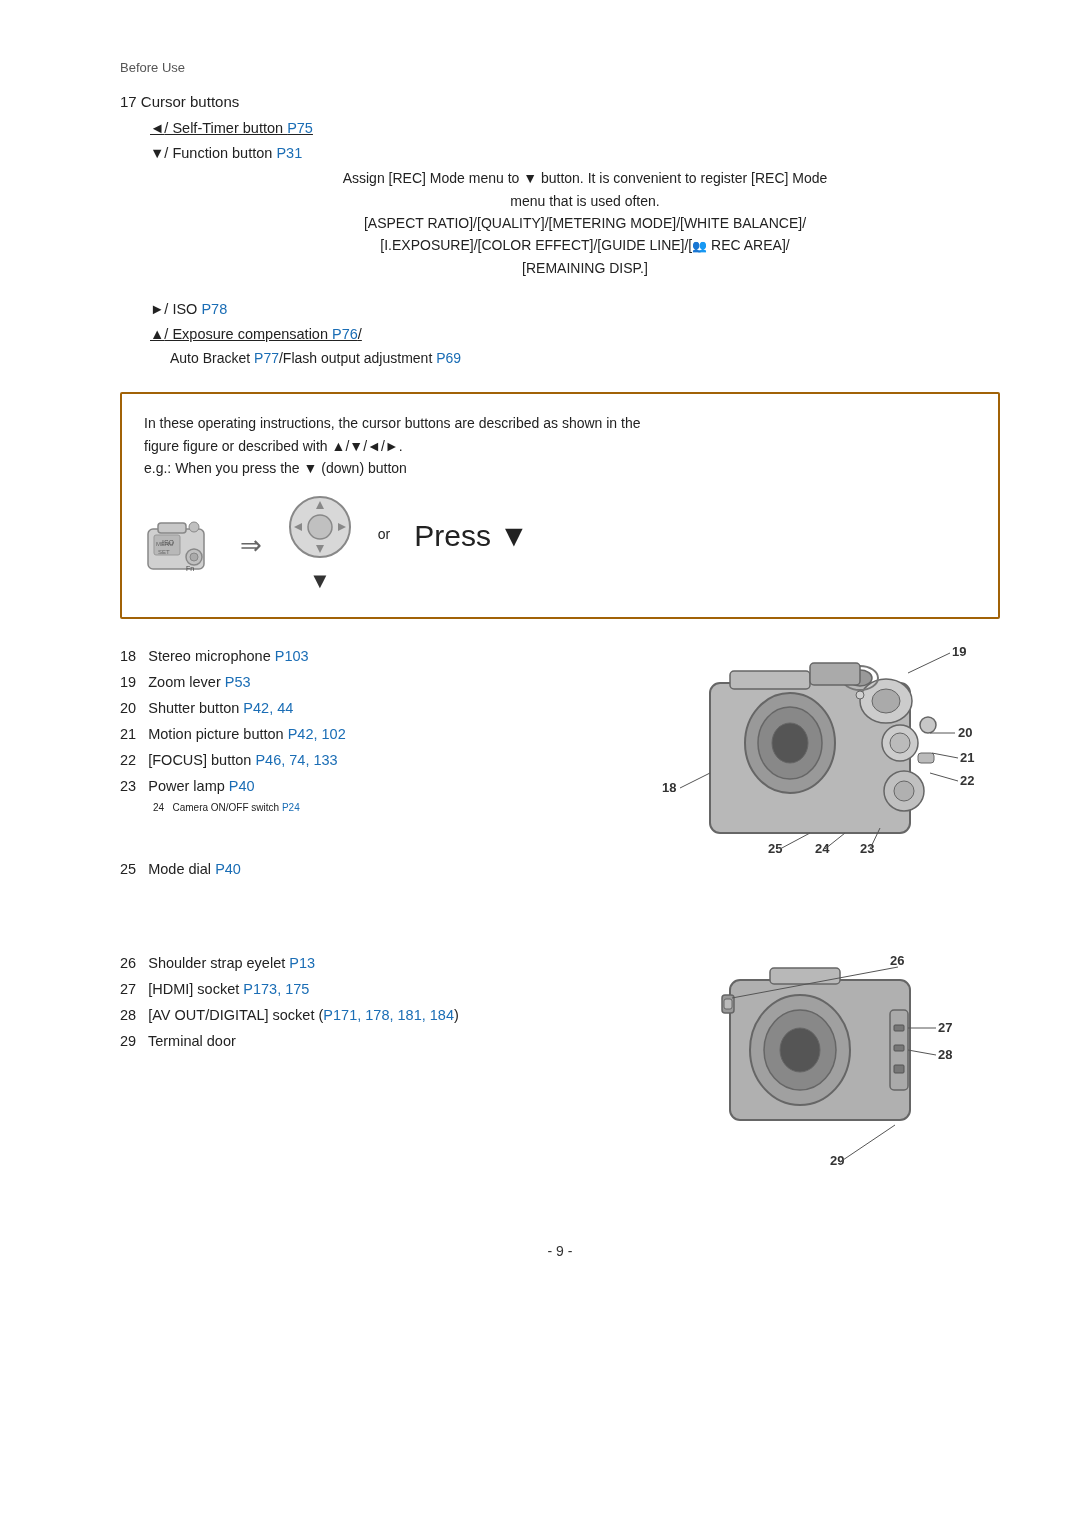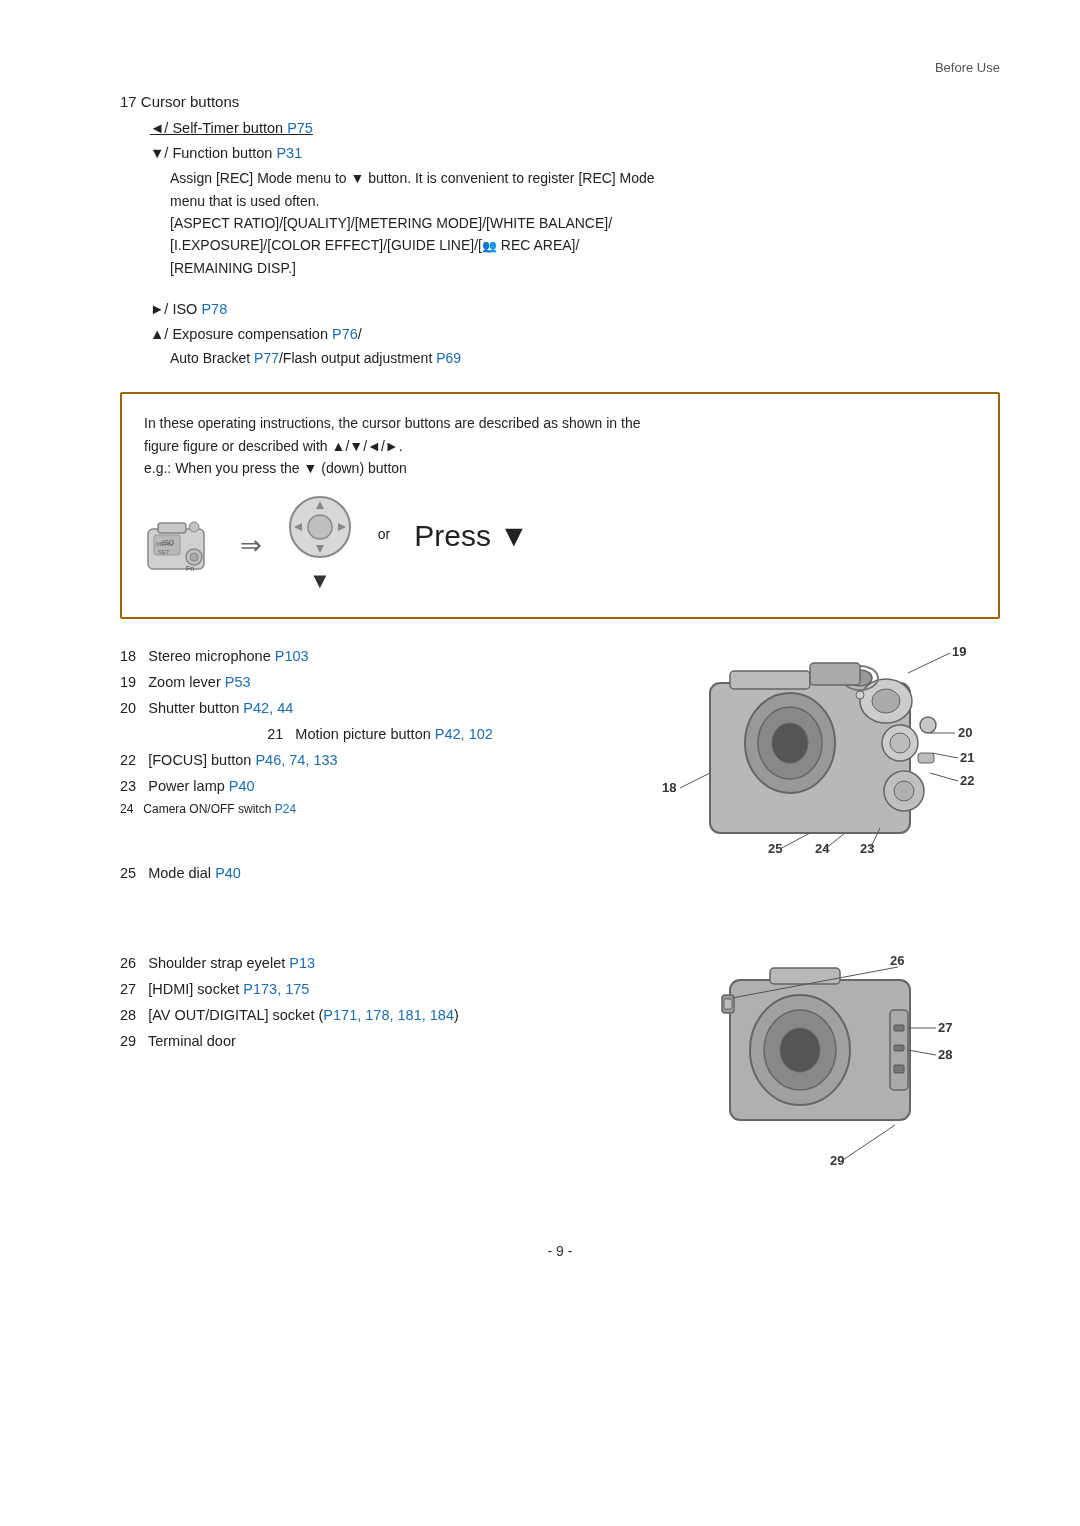--- a/index.html
+++ b/index.html
@@ -12,21 +12,21 @@
       color: #222;
       position: relative;
     }
     .page-container {
       width: 100%;
       min-height: 1526px;
       padding: 60px 80px 60px 120px;
       position: relative;
     }
     .header-label {
-      text-align: right;
+      text-align: left;
       font-size: 13px;
       color: #555;
       margin-bottom: 18px;
     }
     .section-title {
       font-size: 15px;
       margin-bottom: 6px;
     }
     .link-blue { color: #1a6db5; text-decoration: none; }
     .sub-text {
@@ -115,33 +115,33 @@
     <div class="section-title">17   Cursor buttons</div>
 
     <div style="padding-left:30px; font-size:14.5px; line-height:1.7;text-decoration:underline;">
       <span>◄</span>/ Self-Timer button <a class="link-blue">P75</a>
     </div>
 
     <div style="padding-left:30px; font-size:14.5px; line-height:1.7;">
       <span>▼</span>/ Function button <a class="link-blue">P31</a>
     </div>
 
-    <div class="sub-text" style="padding-left:50px;">
+    <div class="sub-text" style="padding-left:50px;text-align:center;">
       Assign [REC] Mode menu to ▼ button. It is convenient to register [REC] Mode<br>
       menu that is used often.<br>
       [ASPECT RATIO]/[QUALITY]/[METERING MODE]/[WHITE BALANCE]/<br>
       [I.EXPOSURE]/[COLOR EFFECT]/[GUIDE LINE]/[<span style="font-size:12px;">👥</span> REC AREA]/<br>
       [REMAINING DISP.]
     </div>
 
     <div style="padding-left:30px; font-size:14.5px; line-height:1.7; margin-top:18px;">
       <span>►</span>/ ISO <a class="link-blue">P78</a>
     </div>
 
-    <div style="padding-left:30px; font-size:14.5px; line-height:1.7;">
+    <div style="padding-left:30px; font-size:14.5px; line-height:1.7;text-decoration:underline;">
       <span>▲</span>/ Exposure compensation <a class="link-blue">P76</a>/
     </div>
     <div style="padding-left:50px; font-size:14px; line-height:1.7;">
       Auto Bracket <a class="link-blue">P77</a>/Flash output adjustment <a class="link-blue">P69</a>
     </div>
   </div>
 
   <div class="box-note">
     <div class="box-text">
       <span>In these operating instructions, the cursor buttons are described as shown in the</span><br>
@@ -206,30 +206,30 @@
 
       <div style="font-size:14.5px; line-height:1.8;">
         18&nbsp;&nbsp; Stereo microphone <a class="link-blue">P103</a>
       </div>
       <div style="font-size:14.5px; line-height:1.8;">
         19&nbsp;&nbsp; Zoom lever <a class="link-blue">P53</a>
       </div>
       <div style="font-size:14.5px; line-height:1.8;">
         20&nbsp;&nbsp; Shutter button <a class="link-blue">P42, 44</a>
       </div>
-      <div style="font-size:14.5px; line-height:1.8;text-align:center;">
+      <div style="font-size:14.5px; line-height:1.8;">
         21&nbsp;&nbsp; Motion picture button <a class="link-blue">P42, 102</a>
       </div>
       <div style="font-size:14.5px; line-height:1.8;">
         22&nbsp;&nbsp; [FOCUS] button <a class="link-blue">P46, 74, 133</a>
       </div>
       <div style="font-size:14.5px; line-height:1.8;">
         23&nbsp;&nbsp; Power lamp <a class="link-blue">P40</a>
       </div>
-      <div style="font-size:12px; line-height:1.8;">
+      <div style="font-size:10px; line-height:1.8;margin-left:33px;">
         24&nbsp;&nbsp; Camera ON/OFF switch <a class="link-blue">P24</a>
       </div>
       <div style="font-size:14.5px; line-height:1.8;margin-top:39px;">
         25&nbsp;&nbsp; Mode dial <a class="link-blue">P40</a>
       </div>
     </div>
 
     <div class="img-col" style="position:relative;">
       <svg width="320" height="260" viewBox="0 0 320 260">
 

